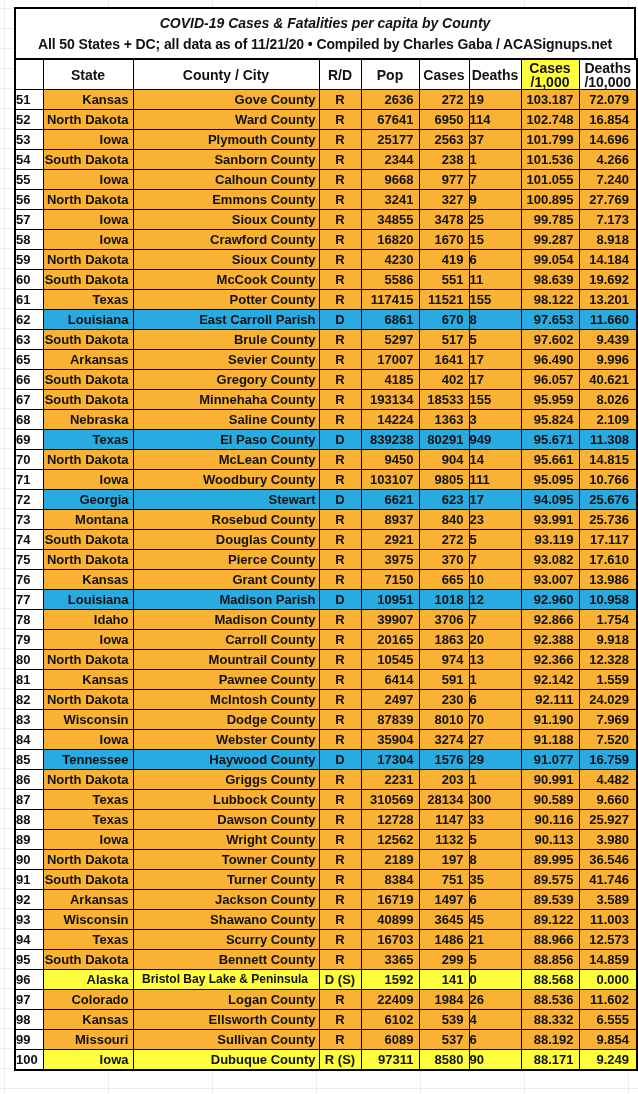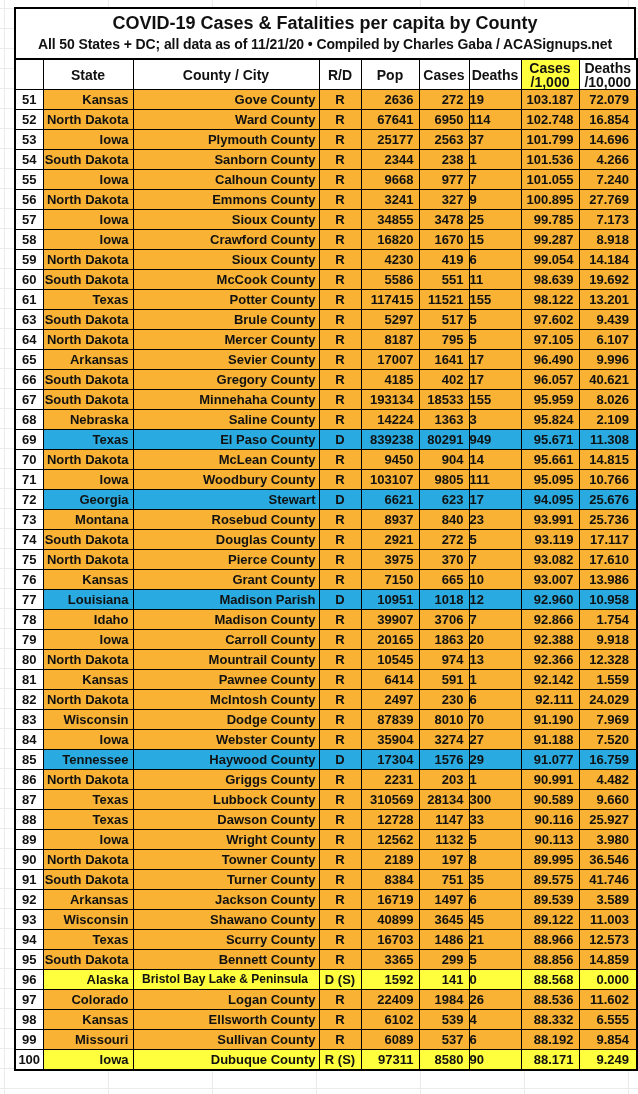--- a/index.html
+++ b/index.html
@@ -14,35 +14,35 @@
     font-family:"Liberation Sans", sans-serif;
     font-weight:bold; color:#111;
     -webkit-font-smoothing:antialiased;
   }
   .sheet { padding:7px 0 0 14px; }
   .titlebox {
     width:622px; box-sizing:border-box;
     border:2px solid #000; background:#fff;
     text-align:center; padding:4px 0 4px;
   }
-  .title { font-size:18px; line-height:21px; white-space:nowrap; }
+  .title { font-size:14px; line-height:21px; white-space:nowrap;font-style:italic; }
   .subtitle { font-size:14px; line-height:20px; white-space:nowrap; letter-spacing:-0.1px; }
   table.rank {
     width:622px; table-layout:fixed; border-collapse:collapse;
     margin-top:-2px; border:2px solid #000; background:#fff;
   }
   th, td {
     border:1px solid #000; overflow:hidden; white-space:nowrap;
     padding:0; vertical-align:middle; font-weight:bold;
   }
   thead th { height:29px; font-size:14px; text-align:center; background:#fff; }
   thead th .l1, thead th .l2 { display:block; line-height:14px; }
   th.h-rate { background:var(--spec); }
   tbody td { height:19px; line-height:19px; font-size:13px; }
-  .c-rank   { text-align:center; background:#fff !important; font-size:13px; }
+  .c-rank   { background:#fff !important; font-size:13px; }
   .c-state  { text-align:right; padding-right:4px; }
   .c-county { text-align:right; padding-right:3px; }
   .c-county.long { font-size:12px; padding-right:2px; text-align:center; }
   .c-rd     { text-align:center; }
   .c-pop    { text-align:right; padding-right:5px; }
   .c-cases  { text-align:right; padding-right:5px; }
   .c-deaths { text-align:left; padding-right:3px; }
   .c-c1000  { text-align:right; padding-right:5px; }
   .c-d10000 { text-align:right; padding-right:7px; }
   tr.row-orange td { background:var(--rep); }
@@ -205,41 +205,41 @@
     <td class="c-rank">61</td>
     <td class="c-state">Texas</td>
     <td class="c-county">Potter County</td>
     <td class="c-rd">R</td>
     <td class="c-pop">117415</td>
     <td class="c-cases">11521</td>
     <td class="c-deaths">155</td>
     <td class="c-c1000">98.122</td>
     <td class="c-d10000">13.201</td>
   </tr>
+        <tr class="row-blue">
+    <td class="c-rank">62</td>
+    <td class="c-state">Louisiana</td>
+    <td class="c-county">East Carroll Parish</td>
+    <td class="c-rd">D</td>
+    <td class="c-pop">6861</td>
+    <td class="c-cases">670</td>
+    <td class="c-deaths">8</td>
+    <td class="c-c1000">97.653</td>
+    <td class="c-d10000">11.660</td>
+  </tr>
         <tr class="row-orange">
     <td class="c-rank">63</td>
     <td class="c-state">South Dakota</td>
     <td class="c-county">Brule County</td>
     <td class="c-rd">R</td>
     <td class="c-pop">5297</td>
     <td class="c-cases">517</td>
     <td class="c-deaths">5</td>
     <td class="c-c1000">97.602</td>
     <td class="c-d10000">9.439</td>
-  </tr>
-        <tr class="row-orange">
-    <td class="c-rank">64</td>
-    <td class="c-state">North Dakota</td>
-    <td class="c-county">Mercer County</td>
-    <td class="c-rd">R</td>
-    <td class="c-pop">8187</td>
-    <td class="c-cases">795</td>
-    <td class="c-deaths">5</td>
-    <td class="c-c1000">97.105</td>
-    <td class="c-d10000">6.107</td>
   </tr>
         <tr class="row-orange">
     <td class="c-rank">65</td>
     <td class="c-state">Arkansas</td>
     <td class="c-county">Sevier County</td>
     <td class="c-rd">R</td>
     <td class="c-pop">17007</td>
     <td class="c-cases">1641</td>
     <td class="c-deaths">17</td>
     <td class="c-c1000">96.490</td>

